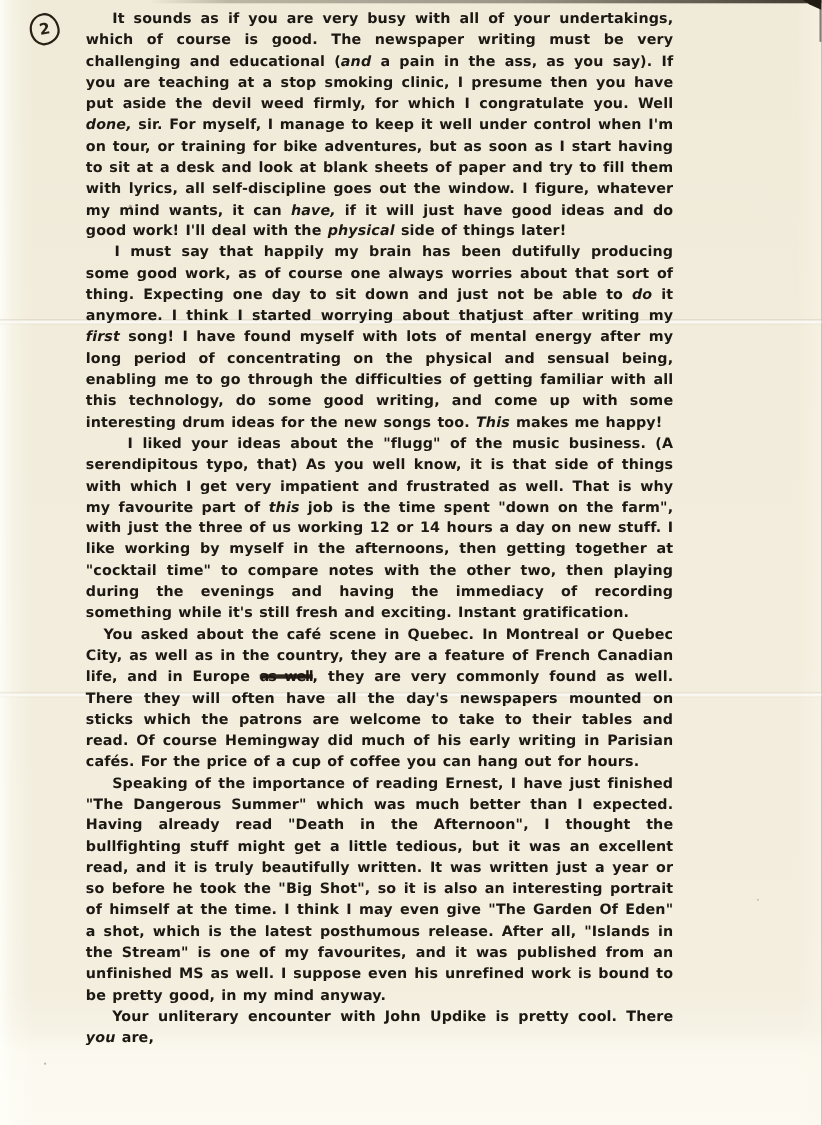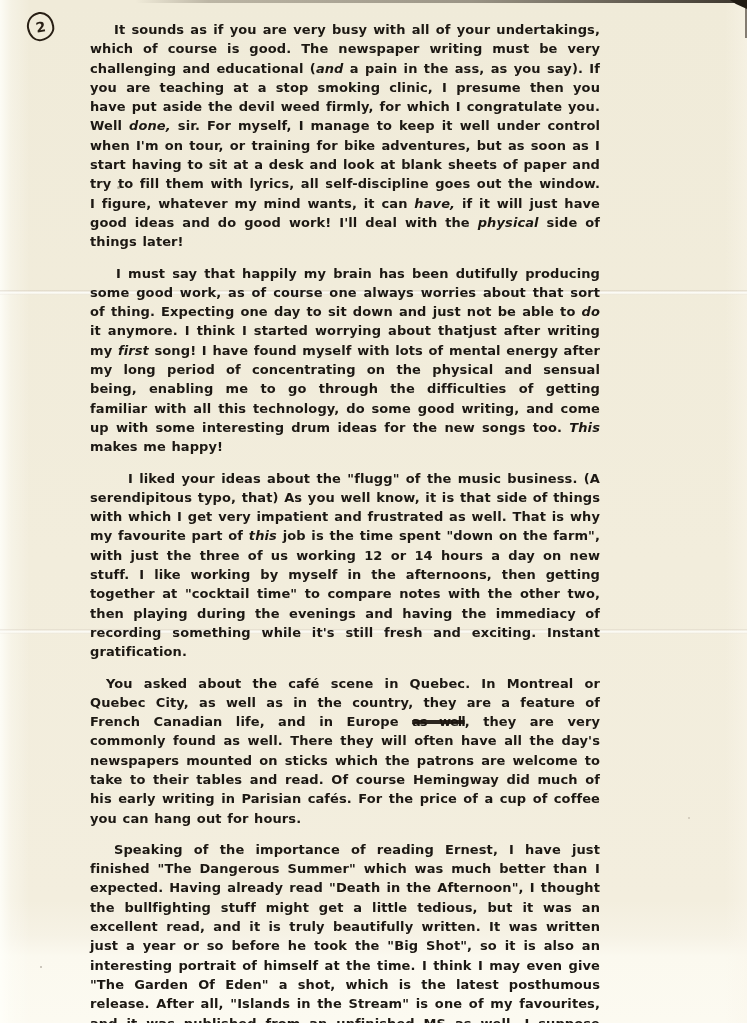--- a/index.html
+++ b/index.html
@@ -56,21 +56,21 @@
     color:#281f15;font-weight:700;font-size:14px;
   }
   .letter-body{
     position:absolute;left:78px;top:8px;width:534px;
     color:#1c1813;
     font-weight:700;font-size:13px;line-height:19.3px;
     text-align:justify;
     letter-spacing:.1px;
     word-spacing:1px;
   }
-  .letter-body p{margin:12px;padding:0;}
+  .letter-body p{margin:0;padding:0;}
   .it{font-style:italic;}
   .scratch{
     text-decoration:line-through;
     text-decoration-thickness:4px;
     text-decoration-color:rgba(28,22,15,.92);
     letter-spacing:-1px;
   }
   .speck{
     position:absolute;width:3px;height:3px;border-radius:50%;
     background:rgba(70,58,44,.35);
@@ -93,18 +93,19 @@
   <div class="page-number">
     <span>2</span>
   </div>
 
   <div class="letter-body" id="letter-body">
       <p style="text-indent: 24px;"><span>It sounds as if you are very busy with all of your undertakings, which of course is good. The newspaper writing must be very challenging and educational (</span><span class="it">and</span><span> a pain in the ass, as you say). If you are teaching at a stop smoking clinic, I presume then you have put aside the devil weed firmly, for which I congratulate you. Well </span><span class="it">done,</span><span> sir. For myself, I manage to keep it well under control when I'm on tour, or training for bike adventures, but as soon as I start having to sit at a desk and look at blank sheets of paper and try to fill them with lyrics, all self-discipline goes out the window. I figure, whatever my mind wants, it can </span><span class="it">have,</span><span> if it will just have good ideas and do good work!  I'll deal with the </span><span class="it">physical</span><span> side of things later!</span></p>
       <p style="text-indent: 26px;"><span>I must say that happily my brain has been dutifully producing some good work, as of course one always worries about that sort of thing. Expecting one day to sit down and just not be able to </span><span class="it">do</span><span> it anymore. I think I started worrying about thatjust after writing my </span><span class="it">first</span><span> song!  I have found myself with lots of mental energy after my long period of concentrating on the physical and sensual being, enabling me to go through the difficulties of getting familiar with all this technology, do some good writing, and come up with some interesting drum ideas for the new songs too. </span><span class="it">This</span><span> makes me happy!</span></p>
       <p style="text-indent: 38px;"><span>I liked your ideas about the "flugg" of the music business. (A serendipitous typo, that)  As you well know, it is that side of things with which I get very impatient and frustrated as well. That is why my favourite part of </span><span class="it">this</span><span> job is  the time spent "down on the farm", with just the three of us working 12 or 14 hours a day on new stuff. I like working by myself in the afternoons, then getting together at "cocktail time" to compare notes with the other two, then playing during the evenings and having the immediacy of recording something while it's still fresh and exciting. Instant gratification.</span></p>
       <p style="text-indent: 16px;"><span>You asked about the café scene in Quebec. In Montreal or Quebec City, as well as in the country, they are a feature of French Canadian life, and in Europe </span><span class="scratch">as well</span><span>, they are very commonly found as well. There they will often have all the day's newspapers mounted on sticks which the patrons are welcome to take to their tables and read. Of course Hemingway did much of his early writing in Parisian cafés. For the price of a cup of coffee you can hang out for hours.</span></p>
       <p style="text-indent: 24px;"><span>Speaking of the importance of reading Ernest, I have just finished "The Dangerous Summer" which was much better than I expected. Having already read "Death in the Afternoon", I thought the bullfighting stuff might get a little tedious, but it was an excellent read, and it is truly beautifully written. It was written just a year or so before he took the "Big Shot", so it is also an interesting portrait of himself at the time. I think I may even give "The Garden Of Eden" a shot, which is the latest posthumous release. After all, "Islands in the Stream" is one of my favourites, and it was published from an unfinished MS as well. I suppose even his unrefined work is bound to be pretty good, in my mind anyway.</span></p>
+      <p style="text-indent: 24px;"><span>Your unliterary encounter with John Updike is pretty cool. There </span><span class="it">you</span><span> are,</span></p>
     </div>
 
   <div class="speck s1"></div>
   <div class="speck s2"></div>
   <div class="speck s3"></div>
 </div>
 
 </body></html>

